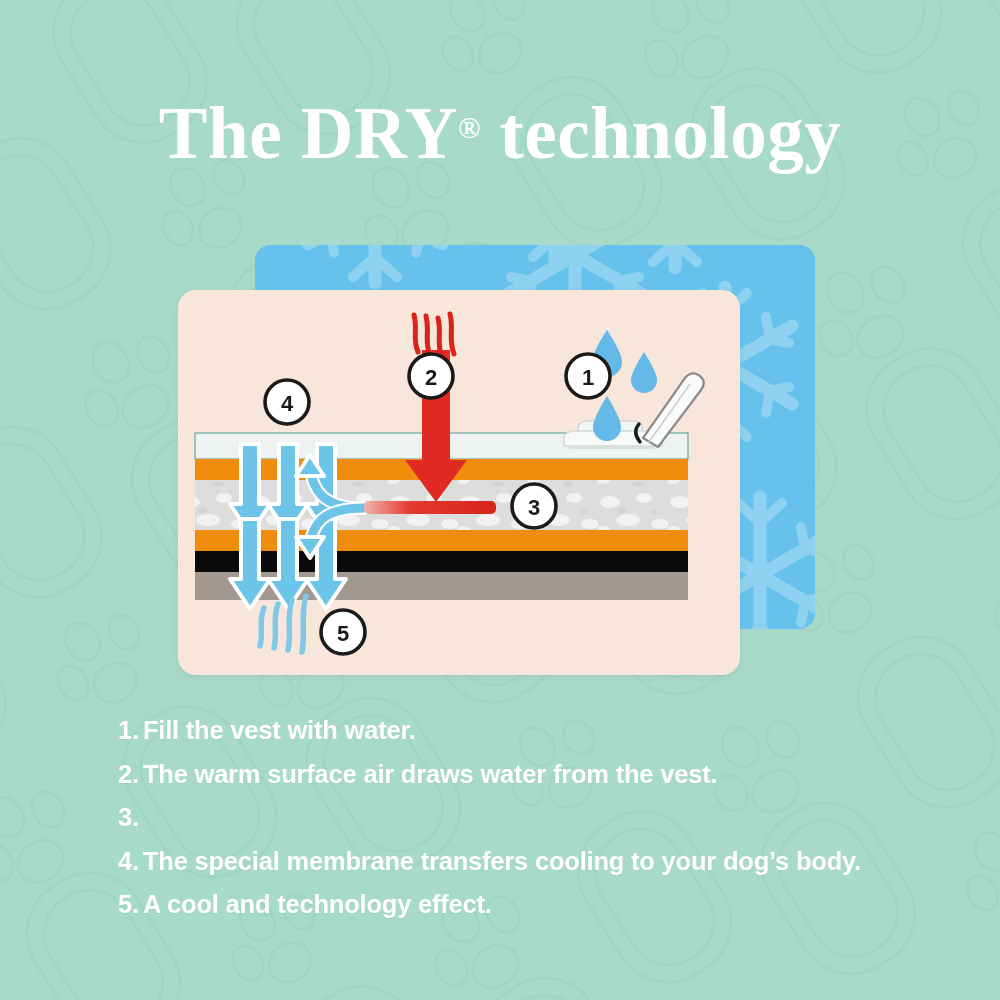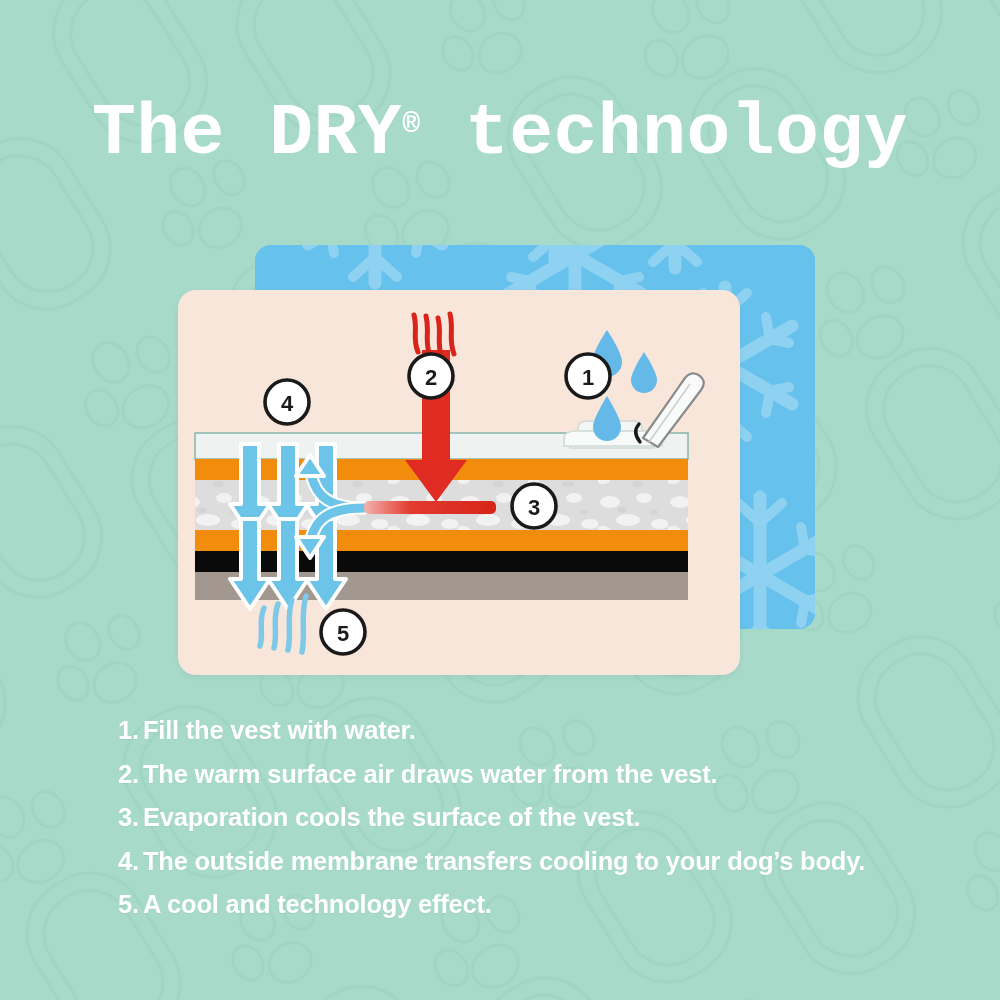--- a/index.html
+++ b/index.html
@@ -7,21 +7,21 @@
     width:1000px;height:1000px;overflow:hidden;
     font-family:"Liberation Sans", sans-serif;
     background:#a7dac9;
     position:relative;
   }
   
   #bg-pattern{position:absolute;inset:0;z-index:0;}
   
   #title{
     position:absolute;left:0;top:96px;width:1000px;text-align:center;
-    font-family:Liberation Mono, monospace;
+    font-family:Liberation Serif, serif;
     font-size:73px;font-weight:700;color:#ffffff;letter-spacing:.5px;
     z-index:6;white-space:nowrap;line-height:1.05;
   }
   #title .reg{font-size:30px;vertical-align:20px;font-weight:700;}
   
   #blue-card{
     position:absolute;left:255px;top:245px;width:560px;height:384px;
     background:#66c2ec;border-radius:16px;z-index:1;overflow:hidden;
   }
   #peach-card{
@@ -253,23 +253,22 @@
   <div class="step">
     <span class="step-num">1.</span>
     <span class="step-text">Fill the vest with water.</span>
   </div>
   <div class="step">
     <span class="step-num">2.</span>
     <span class="step-text">The warm surface air draws water from the vest.</span>
   </div>
   <div class="step">
     <span class="step-num">3.</span>
-    <span class="step-text">Evaporation cools the surface of the vest.</span>
   </div>
   <div class="step">
     <span class="step-num">4.</span>
-    <span class="step-text">The outside membrane transfers cooling to your dog’s body.</span>
+    <span class="step-text">The special membrane transfers cooling to your dog’s body.</span>
   </div>
   <div class="step">
     <span class="step-num">5.</span>
     <span class="step-text"> A cool and technology effect.</span>
   </div>
 </div>
 
 </body></html>

